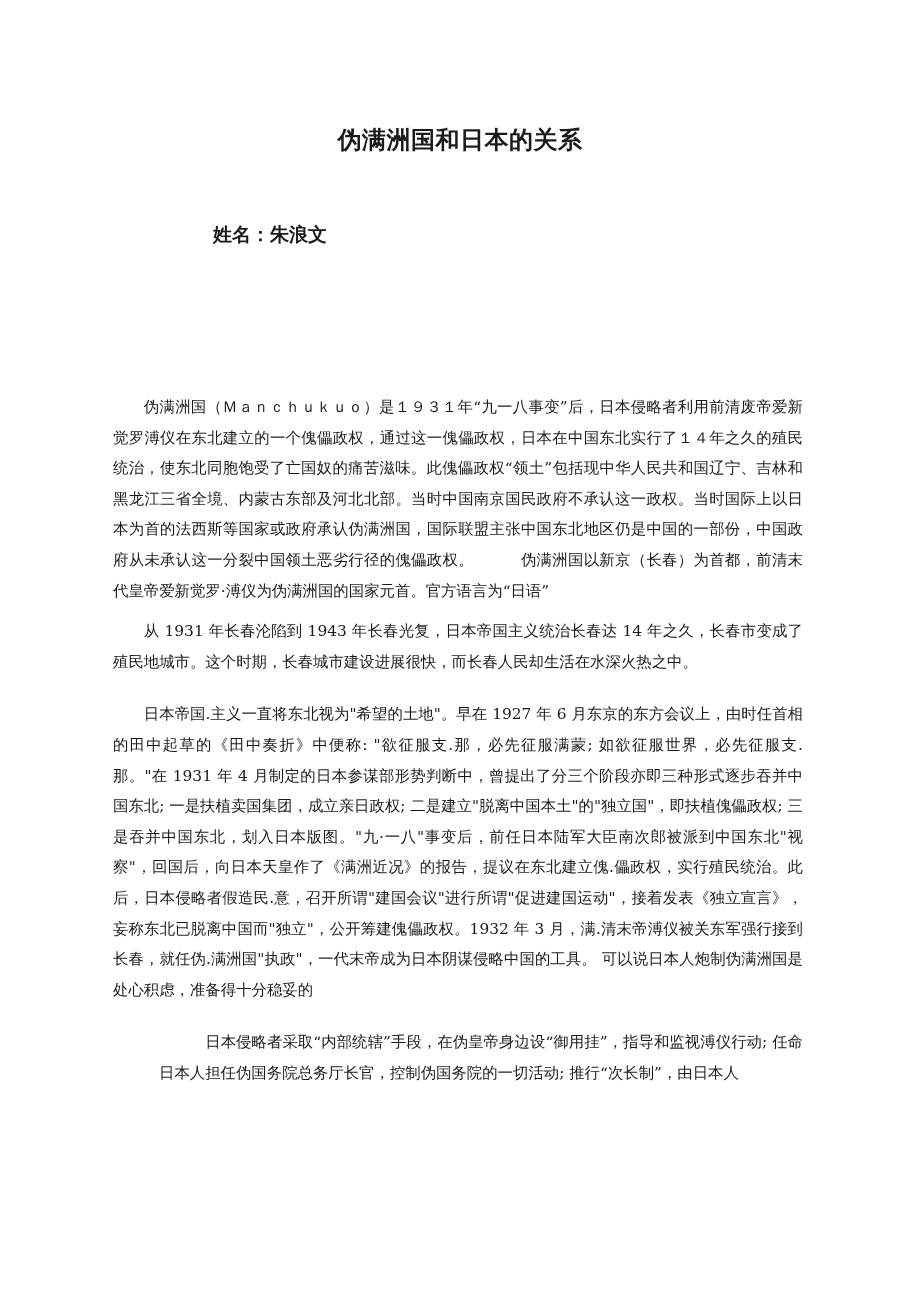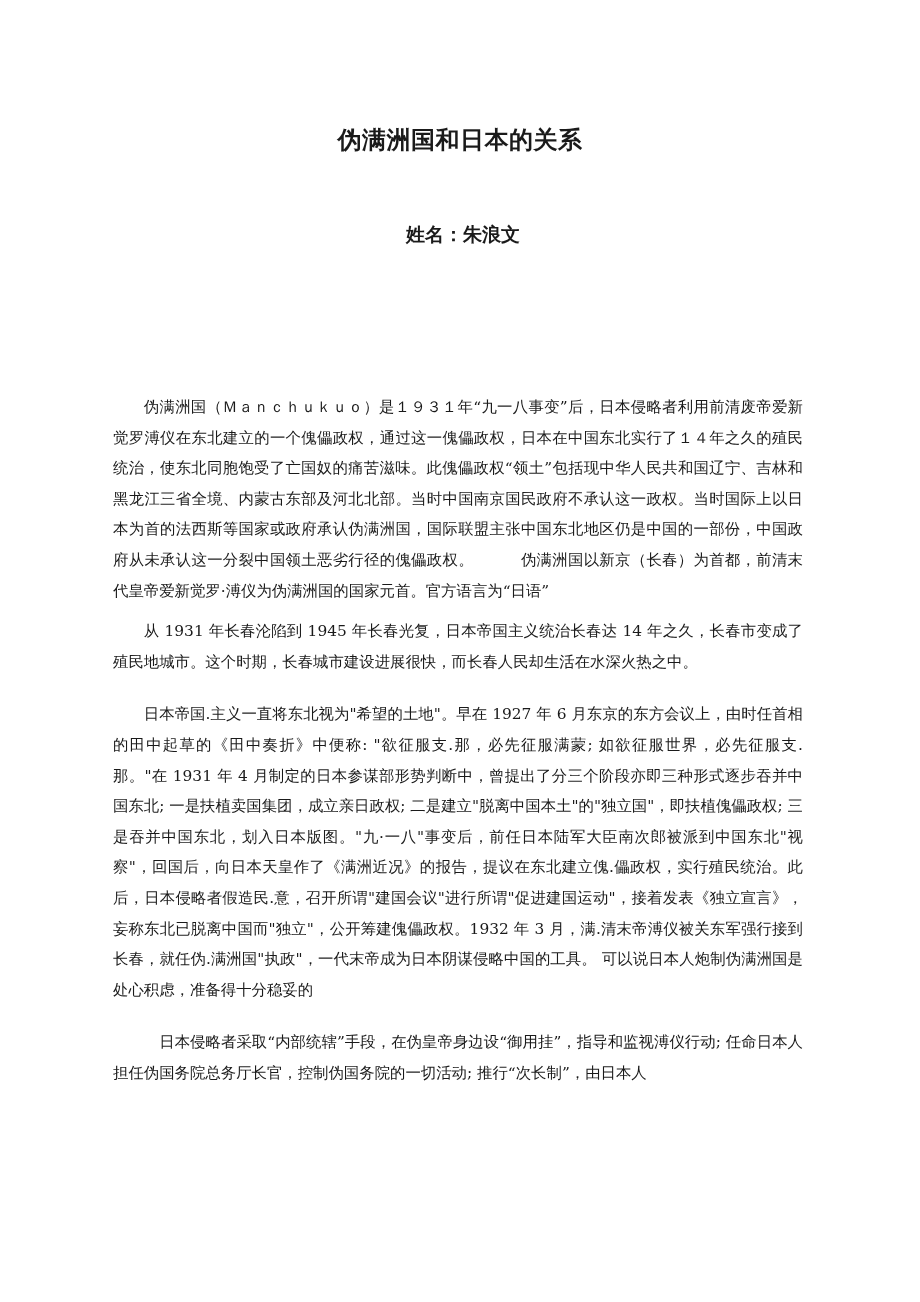--- a/index.html
+++ b/index.html
@@ -40,21 +40,20 @@
     letter-spacing: 0.5px;
     font-family: "DejaVu Sans", "Liberation Sans", sans-serif;
   }
 
   
   .info-block {
     position: absolute;
     left: 213px;
     top: 213px;
     width: 500px;
-    text-align: center;
   }
   .info-row {
     font-size: 19px;
     line-height: 42px;
     font-weight: bold;
     font-family: "DejaVu Sans", "Liberation Sans", sans-serif;
     white-space: nowrap;
   }
   .info-row .label { }
   .info-row .value { }
@@ -82,20 +81,21 @@
     word-break: break-all;
   }
   .para.gap-before {
     margin-top: 22px;
   }
   .para.gap-small {
     margin-top: 10px;
   }
   .para.indent-wide {
     text-indent: 3em;
+    margin-left: 46px;
   }
 </style>
 </head>
 <body>
 
 <div class="page">
 
   <h1 class="doc-title">伪满洲国和日本的关系</h1>
 
   <div class="info-block">
@@ -103,18 +103,18 @@
     <div class="info-row">
       <span class="label">姓名：</span><span class="value">朱浪文</span>
     </div>
 
 
 
   </div>
 
   <div class="body-text">
     <p class="para">伪满洲国（Ｍａｎｃｈｕｋｕｏ）是１９３１年“九一八事变”后，日本侵略者利用前清废帝爱新觉罗溥仪在东北建立的一个傀儡政权，通过这一傀儡政权，日本在中国东北实行了１４年之久的殖民统治，使东北同胞饱受了亡国奴的痛苦滋味。此傀儡政权“领土”包括现中华人民共和国辽宁、吉林和黑龙江三省全境、内蒙古东部及河北北部。当时中国南京国民政府不承认这一政权。当时国际上以日本为首的法西斯等国家或政府承认伪满洲国，国际联盟主张中国东北地区仍是中国的一部份，中国政府从未承认这一分裂中国领土恶劣行径的傀儡政权。　　　伪满洲国以新京（长春）为首都，前清末代皇帝爱新觉罗·溥仪为伪满洲国的国家元首。官方语言为“日语”</p>
-    <p class="para gap-small">从 1931 年长春沦陷到 1945 年长春光复，日本帝国主义统治长春达 14 年之久，长春市变成了殖民地城市。这个时期，长春城市建设进展很快，而长春人民却生活在水深火热之中。</p>
+    <p class="para gap-small">从 1931 年长春沦陷到 1943 年长春光复，日本帝国主义统治长春达 14 年之久，长春市变成了殖民地城市。这个时期，长春城市建设进展很快，而长春人民却生活在水深火热之中。</p>
     <p class="para gap-before">日本帝国.主义一直将东北视为"希望的土地"。早在 1927 年 6 月东京的东方会议上，由时任首相的田中起草的《田中奏折》中便称: "欲征服支.那，必先征服满蒙; 如欲征服世界，必先征服支.那。"在 1931 年 4 月制定的日本参谋部形势判断中，曾提出了分三个阶段亦即三种形式逐步吞并中国东北; 一是扶植卖国集团，成立亲日政权; 二是建立"脱离中国本土"的"独立国"，即扶植傀儡政权; 三是吞并中国东北，划入日本版图。"九·一八"事变后，前任日本陆军大臣南次郎被派到中国东北"视察"，回国后，向日本天皇作了《满洲近况》的报告，提议在东北建立傀.儡政权，实行殖民统治。此后，日本侵略者假造民.意，召开所谓"建国会议"进行所谓"促进建国运动"，接着发表《独立宣言》，妄称东北已脱离中国而"独立"，公开筹建傀儡政权。1932 年 3 月，满.清末帝溥仪被关东军强行接到长春，就任伪.满洲国"执政"，一代末帝成为日本阴谋侵略中国的工具。 可以说日本人炮制伪满洲国是处心积虑，准备得十分稳妥的</p>
     <p class="para gap-before indent-wide">日本侵略者采取“内部统辖”手段，在伪皇帝身边设“御用挂”，指导和监视溥仪行动; 任命日本人担任伪国务院总务厅长官，控制伪国务院的一切活动; 推行“次长制”，由日本人</p>
   </div>
 
 </div>
 
 </body></html>

